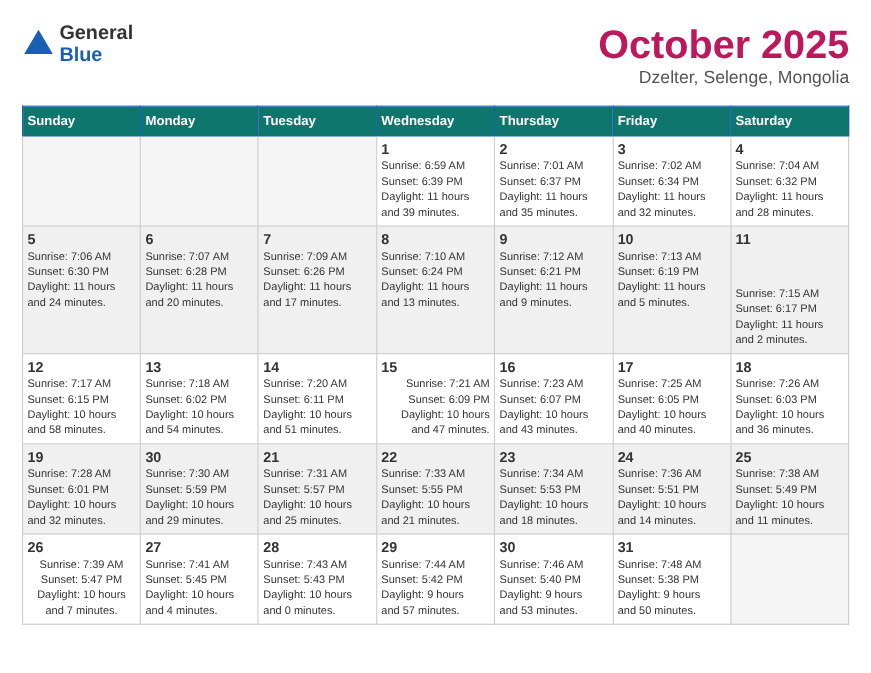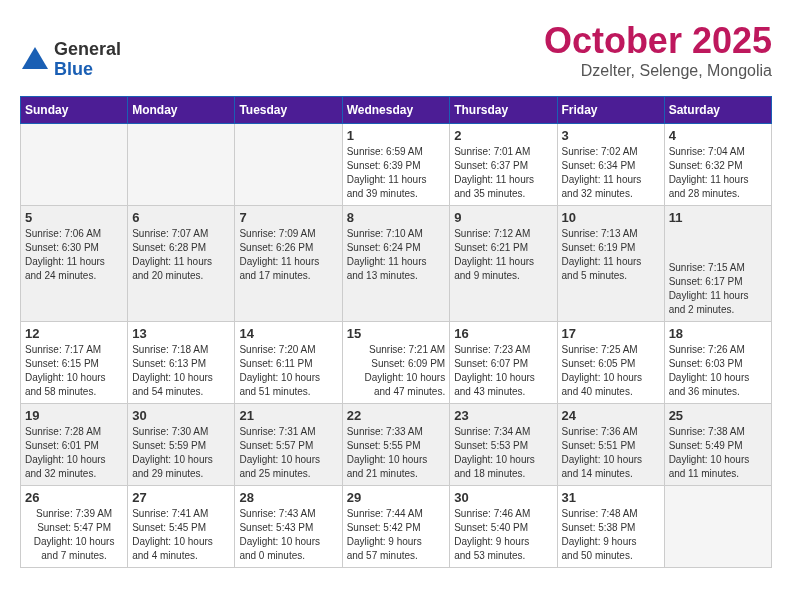--- a/index.html
+++ b/index.html
@@ -6,21 +6,21 @@
     body {
       font-family: Arial, sans-serif;
       background: #fff;
       width: 792px;
       min-height: 612px;
       padding: 20px;
     }
     .header {
       display: flex;
       justify-content: space-between;
-      align-items: flex-end;
+      align-items: flex-start;
       margin-bottom: 16px;
     }
     .logo {
       display: flex;
       align-items: center;
     }
     .logo-text {
       display: flex;
       flex-direction: column;
       font-size: 18px;
@@ -45,21 +45,21 @@
     .location {
       font-size: 16px;
       color: #555;
     }
     .calendar {
       width: 100%;
       border-collapse: collapse;
       font-size: 11px;
     }
     .calendar th {
-      background: #4c1d95;
+      background: #0f766e;
       color: #fff;
       padding: 6px 4px;
       text-align: left;
       font-size: 12px;
       font-weight: bold;
       border: 1px solid #1a5fb4;
     }
     .calendar td {
       border: 1px solid #ccc;
       vertical-align: top;
@@ -206,21 +206,21 @@
         <td>
           <div class="day-number">12</div>
           <div class="day-info" style="white-space: pre-wrap;">Sunrise: 7:17 AM
 Sunset: 6:15 PM
 Daylight: 10 hours
 and 58 minutes.</div>
         </td>
         <td>
           <div class="day-number">13</div>
           <div class="day-info" style="white-space: pre-wrap;">Sunrise: 7:18 AM
-Sunset: 6:13 PM
+Sunset: 6:02 PM
 Daylight: 10 hours
 and 54 minutes.</div>
         </td>
         <td>
           <div class="day-number">14</div>
           <div class="day-info" style="white-space: pre-wrap;">Sunrise: 7:20 AM
 Sunset: 6:11 PM
 Daylight: 10 hours
 and 51 minutes.</div>
         </td>

